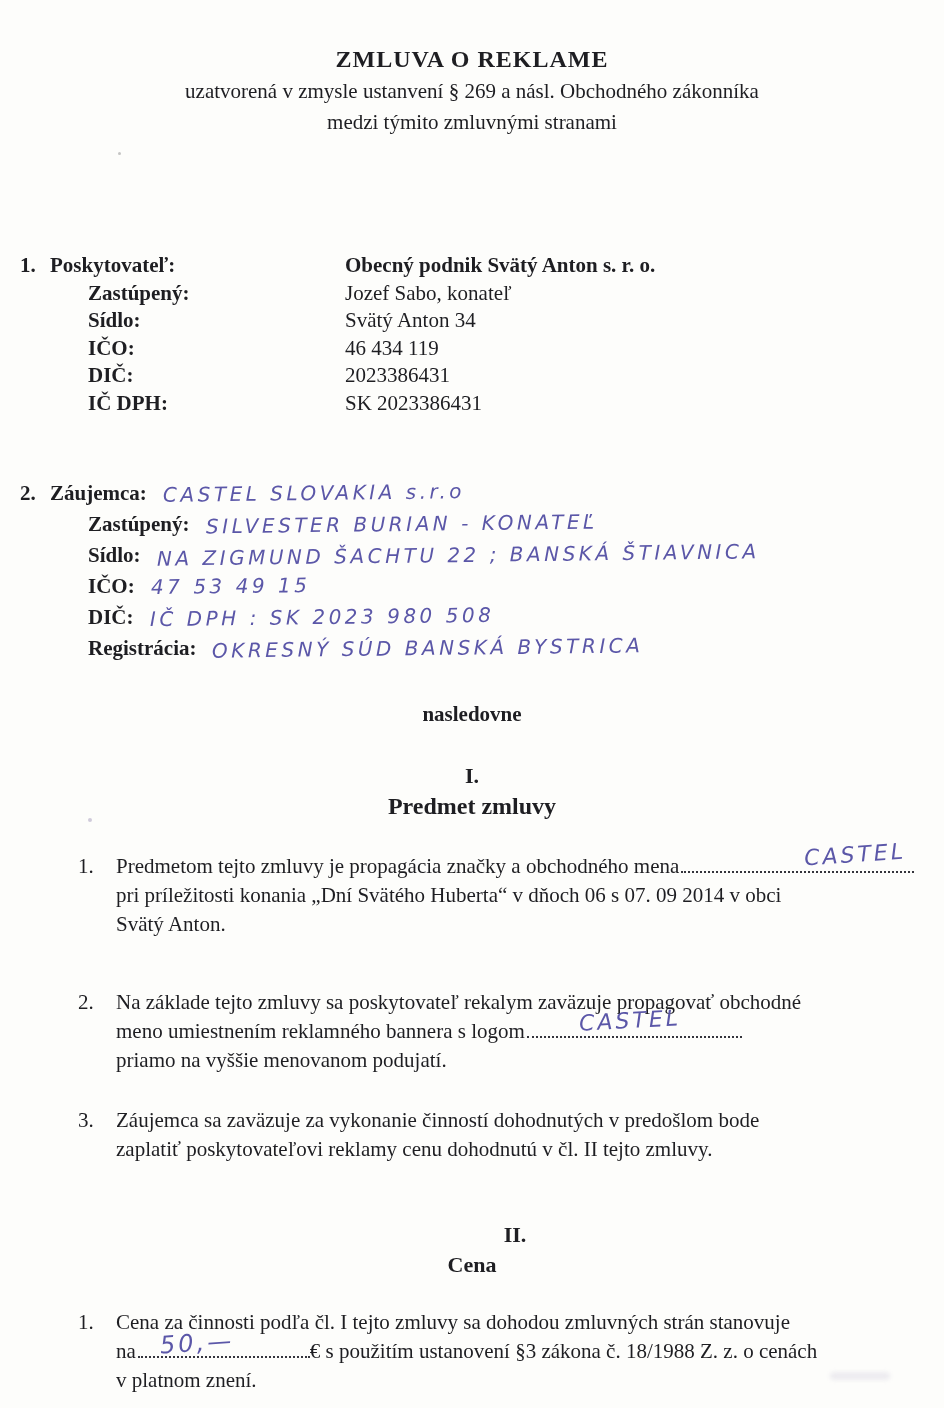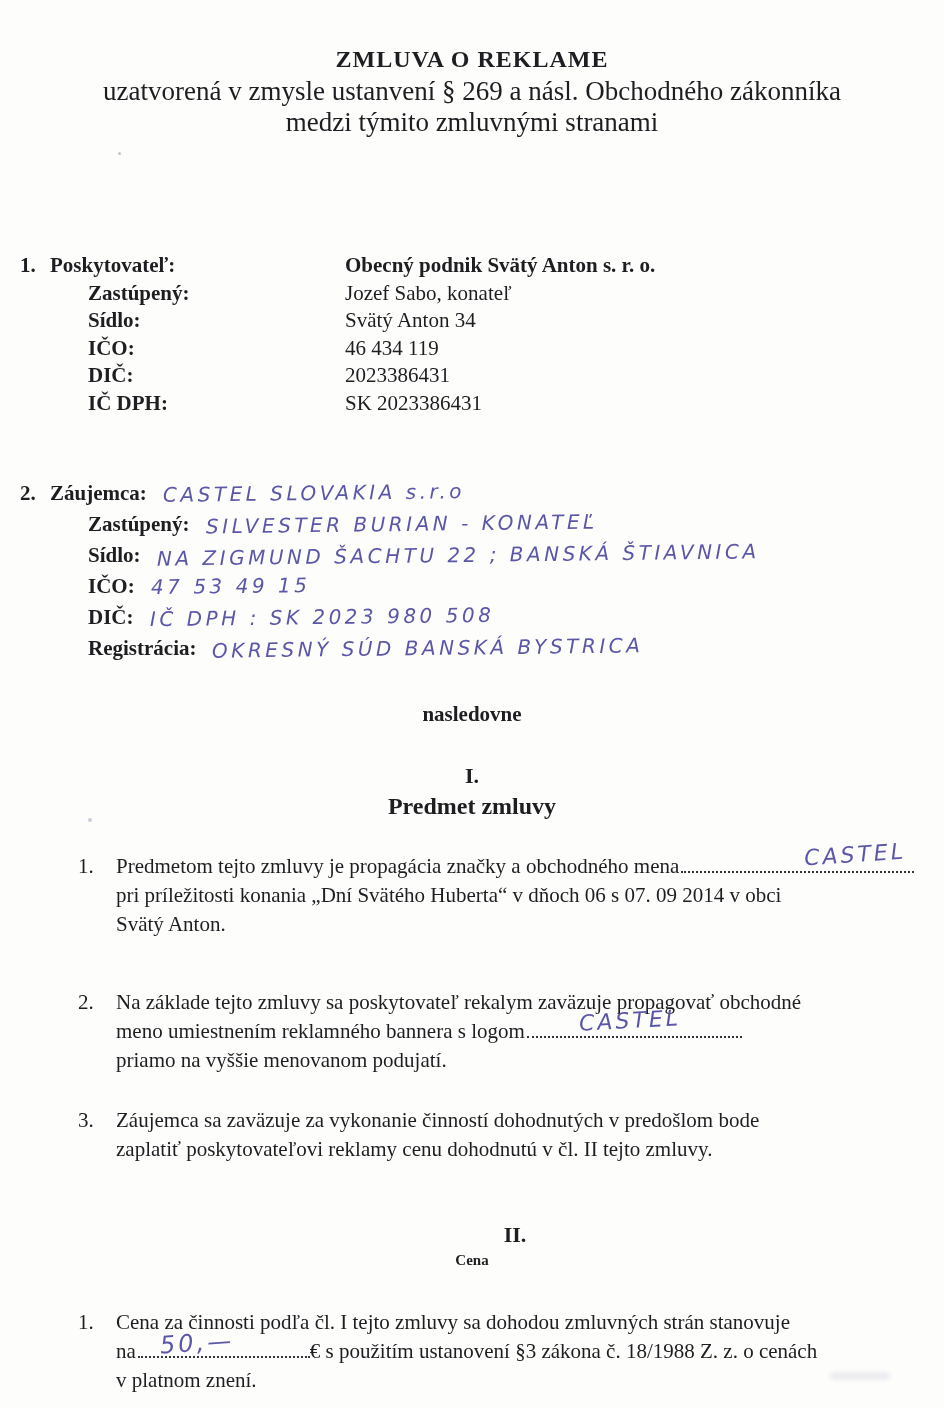--- a/index.html
+++ b/index.html
@@ -16,21 +16,21 @@
     font-family:"Liberation Serif", serif;
     overflow:hidden;
   }
   
   .doc-title{
     position:absolute;top:20px;left:0;width:100%;
     text-align:center;font-size:24px;font-weight:bold;letter-spacing:1px;margin-top:26px;
   }
   .doc-subtitle{
     position:absolute;top:76px;left:0;width:100%;
-    text-align:center;font-size:27px;line-height:31px;
+    text-align:center;font-size:21px;line-height:31px;
   }
   
   .party{position:absolute;left:20px;right:10px;font-size:21px;}
   .party.provider{top:252px;line-height:27.5px;}
   .party.applicant{top:478px;line-height:31px;}
   .prow{display:flex;align-items:baseline;}
   .pleft{width:325px;flex-shrink:0;font-weight:bold;box-sizing:border-box;display:flex;}
   .pleft .pnum{width:30px;flex-shrink:0;}
   .prow.sub .pleft{padding-left:68px;}
   .pvalue{flex:1;}
@@ -49,21 +49,21 @@
     white-space:nowrap;
     display:inline-block;
     transform:rotate(-0.7deg);
   }
   
   .centered{position:absolute;left:0;width:100%;text-align:center;font-weight:bold;}
   .connector{top:702px;font-size:21px;}
   .art-num1{top:763px;font-size:22px;font-weight:bold;}
   .art-title1{top:793px;font-size:24px;font-weight:bold;}
   .art-num2{top:1222px;font-size:22px;font-weight:bold;margin-left:43px;}
-  .art-title2{top:1252px;font-size:15px;font-weight:bold;}
+  .art-title2{top:1252px;font-size:22px;font-weight:bold;}
   
   .item{position:absolute;left:78px;right:30px;font-size:21px;line-height:29px;}
   .item1{top:852px;}
   .item2{top:988px;}
   .item3{top:1106px;}
   .item4{top:1308px;}
   .irow{display:flex;}
   .inum{width:38px;flex-shrink:0;}
   .icontent{flex:1;min-width:0;}
   .flexline{display:flex;align-items:baseline;}

